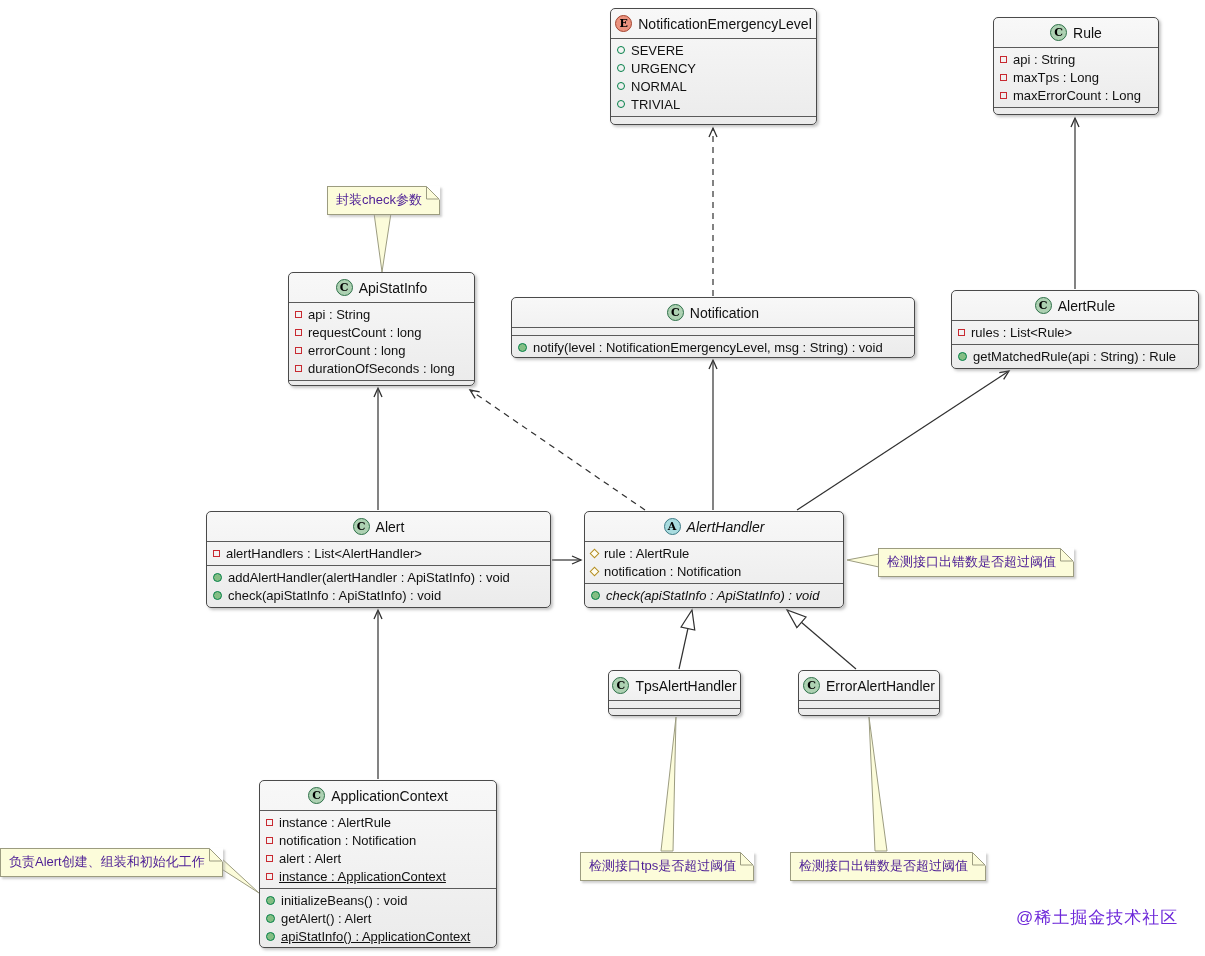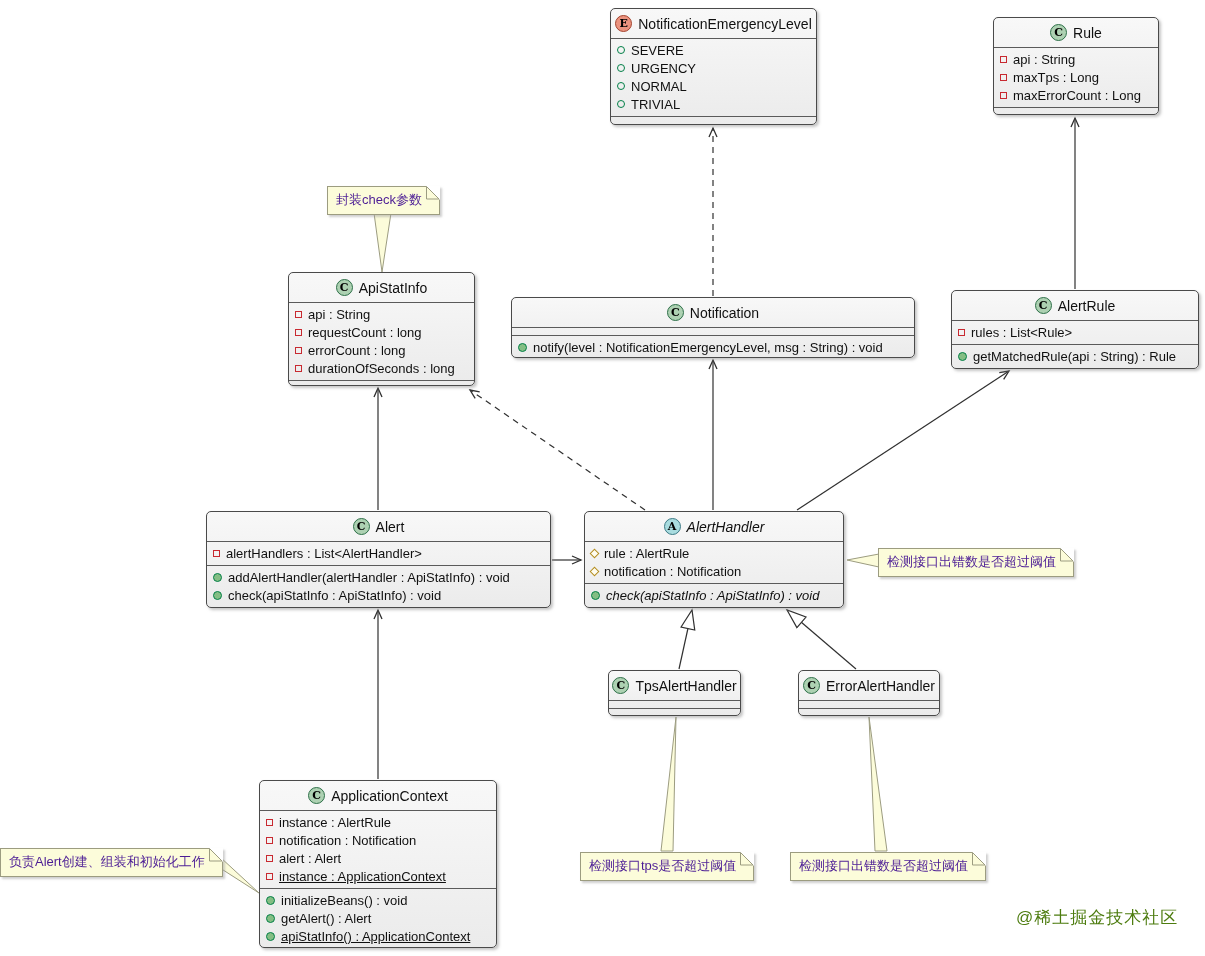--- a/index.html
+++ b/index.html
@@ -34,21 +34,21 @@
 
   .note {
     position:absolute;
     background:#FCFCDA;
     border:1px solid #9c9c80;
     box-shadow:2px 2px 2px rgba(160,160,160,.5);
     padding:4px 17px 5px 8px;
     font-size:13px; color:#4c1d95; white-space:nowrap;
   }
   .note-fold { position:absolute; top:-1px; right:-1px; }
-  .watermark { position:absolute; left:1016px; top:906px; color:#4d7c0f; font-size:17px; letter-spacing:1px; }
+  .watermark { position:absolute; left:1016px; top:906px; color:#6d28d9; font-size:17px; letter-spacing:1px; }
 </style>
 </head>
 <body>
 
 <div class="canvas">
 
   <svg class="edges" xmlns="http://www.w3.org/2000/svg">
     <defs>
       <marker id="mOpen" markerUnits="userSpaceOnUse" markerWidth="14" markerHeight="12" refX="10" refY="5" orient="auto">
         <path d="M1,1 L10,5 L1,9" fill="none" stroke="#303030" stroke-width="1.3"></path>

